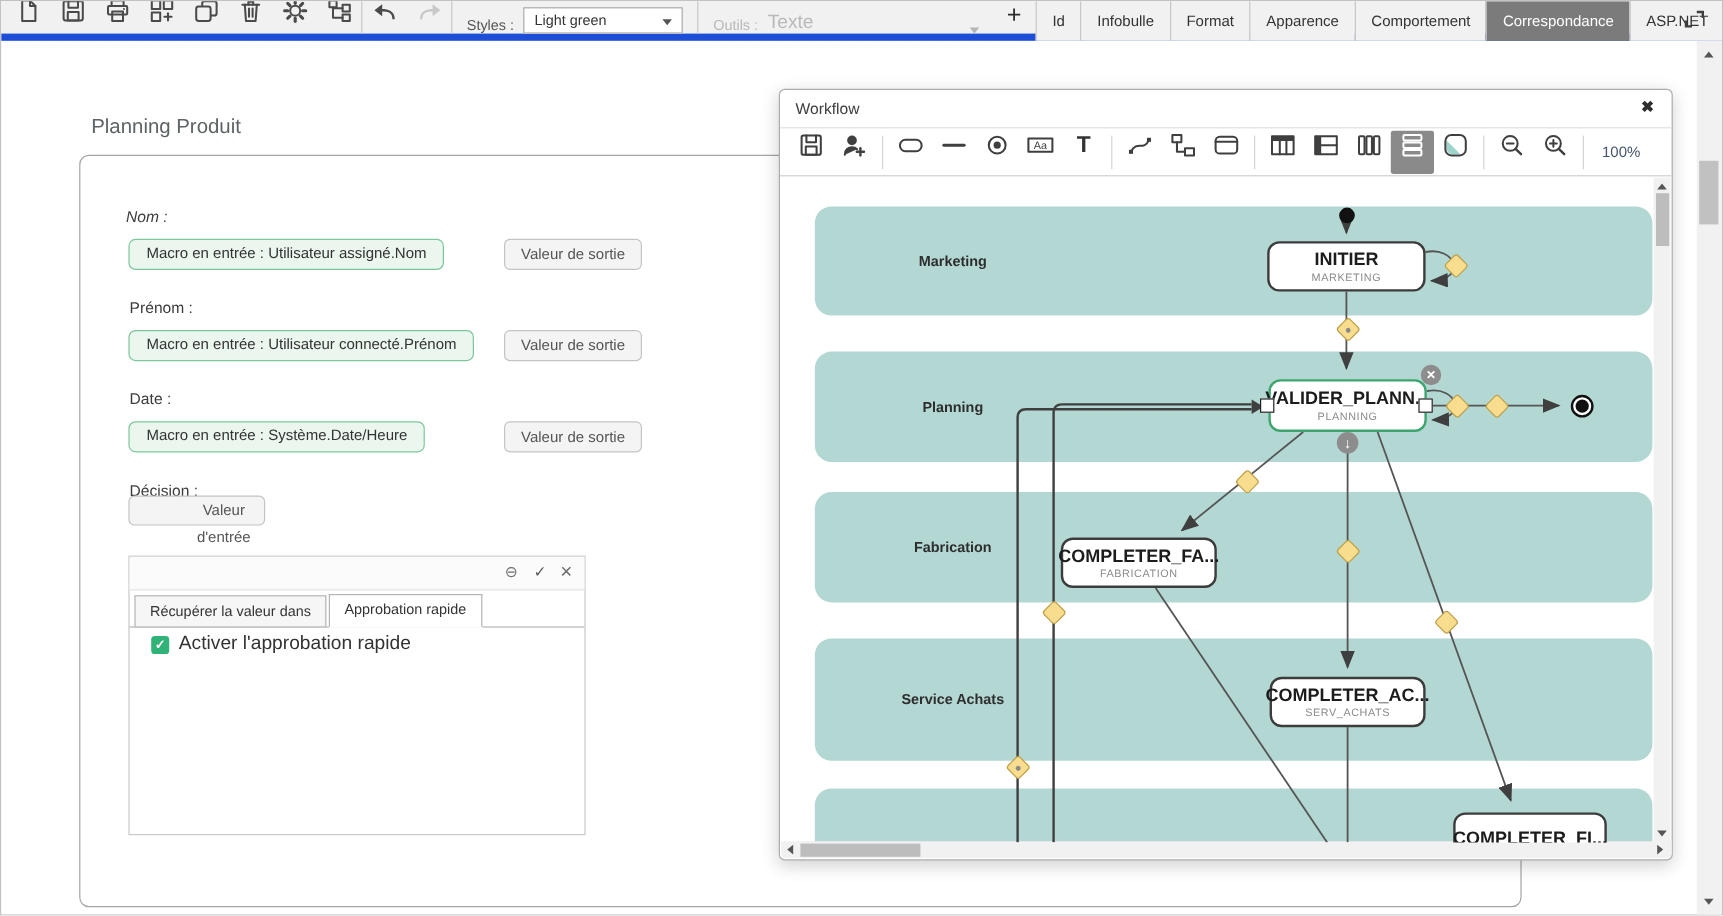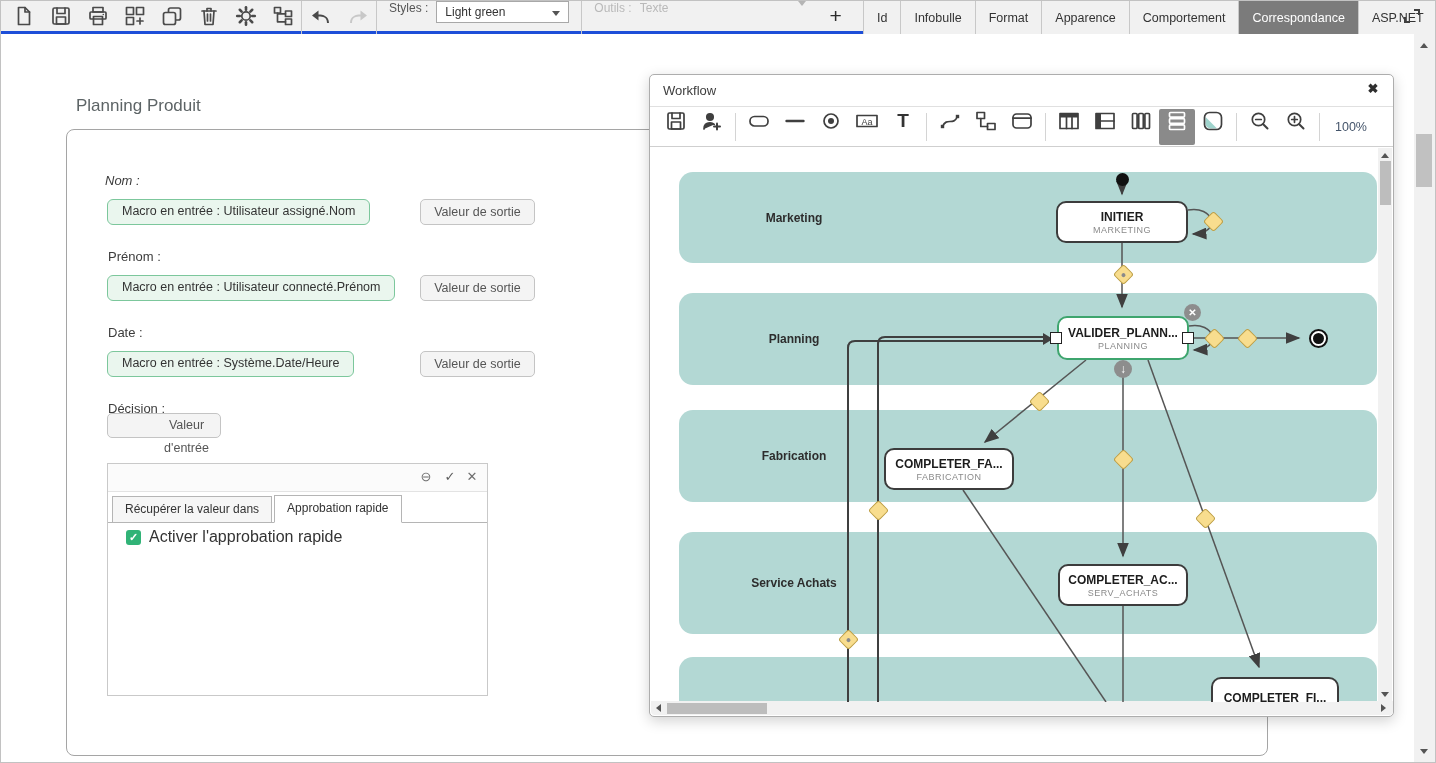--- a/index.html
+++ b/index.html
@@ -1,30 +1,30 @@
 <!DOCTYPE html>
 <html><head>
 <meta charset="utf-8">
 <style>
   html,body{margin:0;padding:0;background:#e9e9e9;}
   *{box-sizing:border-box;font-family:"Liberation Sans",sans-serif;}
   #app{position:relative;width:1436px;height:763px;background:#fff;border:1px solid #c2c2c2;overflow:hidden;}
 
   
-  #main-toolbar{position:absolute;left:0;top:0;width:100%;height:33px;background:#f1f1f1;border-bottom:3px solid #1d4ed8;display:flex;align-items:flex-start;}
+  #main-toolbar{position:absolute;left:0;top:0;width:100%;height:33px;background:#f1f1f1;border-bottom:6px solid #1d4ed8;display:flex;align-items:flex-end;}
   .tb-group{display:flex;align-items:center;height:33px;}
   .icon-btn{width:37px;height:32px;display:flex;align-items:center;justify-content:center;cursor:default;}
   .icon-btn svg{stroke:#4a4a4a;fill:none;stroke-width:1.7;stroke-linecap:round;stroke-linejoin:round;}
   .vsep{width:1px;height:33px;background:#c8c8c8;flex:0 0 1px;}
   .tb-label{font-size:12px;color:#555;margin:0 8px 0 12px;white-space:nowrap;}
   .select-box{width:133px;height:22px;background:#fff;border:1px solid #a8a8a8;position:relative;display:flex;align-items:center;padding:0 8px;font-size:12px;color:#333;}
   .caret{width:0;height:0;border-left:4px solid transparent;border-right:4px solid transparent;border-top:5px solid #555;position:absolute;right:8px;top:9px;}
   .caret.lite{border-top-color:#b5b5b5;position:static;margin:0 10px;}
   .tb-label.disabled,.tb-value.disabled{color:#b9b9b9;}
-  .tb-value{font-size:12px;}
+  .tb-value{font-size:16px;}
   .plus-btn{font-size:21px;color:#2c2c2c;padding:0 13px;line-height:30px;}
   #tabs{position:absolute;left:862px;top:0;height:33px;display:flex;}
   .tab{height:33px;display:flex;align-items:center;padding:0 13px;font-size:12.5px;color:#333;border-left:1px solid #c8c8c8;background:#f1f1f1;cursor:default;white-space:nowrap;}
   .tab:last-of-type{border-right:1px solid #c8c8c8;}
   .tab.selected{background:#7b7b7b;color:#fff;}
   #expand-btn{position:absolute;right:9px;top:3px;width:28px;height:28px;display:flex;align-items:center;justify-content:center;}
   #expand-btn svg{stroke:#3f3f3f;fill:none;stroke-width:2;}
 
   
   #page-title{position:absolute;left:75px;top:95px;font-size:17px;color:#5d6466;}
@@ -59,21 +59,21 @@
   .wf-ico.selected{background:#8a8a8a;}
   .wf-ico.selected svg{stroke:#fff;}
   .wf-sep{width:1px;height:28px;background:#d4d4d4;margin:0 5px;}
   #wf-zoom{font-size:12.5px;color:#44546a;margin-left:10px;}
 
   #wf-canvas{position:absolute;left:1px;top:73px;width:727px;height:554px;background:#fff;overflow:hidden;}
   .lane{position:absolute;left:28px;width:698px;background:#b3d8d4;border-radius:14px;}
   .lane-label{position:absolute;left:40px;top:50%;transform:translateY(-50%);width:150px;text-align:center;font-size:12px;font-weight:bold;color:#2d2d2d;}
   #edges{position:absolute;left:0;top:0;z-index:1;}
   .node{position:absolute;width:132px;height:42px;background:#fff;border:2.5px solid #3c3c3c;border-radius:10px;z-index:3;display:flex;flex-direction:column;align-items:center;justify-content:center;}
-  .node .nm{font-size:12px;font-weight:bold;color:#1c1c1c;white-space:nowrap;}
+  .node .nm{font-size:15px;font-weight:bold;color:#1c1c1c;white-space:nowrap;}
   .node .sb{font-size:9px;color:#8a8a8a;letter-spacing:.5px;margin-top:1px;white-space:nowrap;}
   .node.selected{border-color:#3ea56e;}
   .diamond{position:absolute;width:15px;height:15px;background:#f8dd8e;border:1.5px solid #bd9f47;border-radius:3px;transform:rotate(45deg);z-index:2;display:flex;align-items:center;justify-content:center;}
   .diamond .dot{width:4px;height:4px;border-radius:50%;background:#8a8a8a;}
   .start-node{position:absolute;width:13px;height:13px;border-radius:50%;background:#111;z-index:3;}
   .end-node{position:absolute;width:19px;height:19px;border-radius:50%;border:2.5px solid #111;background:#fff;z-index:3;display:flex;align-items:center;justify-content:center;}
   .end-node i{width:11px;height:11px;border-radius:50%;background:#111;}
   .handle{position:absolute;width:12px;height:12px;background:#fff;border:1.5px solid #222;z-index:4;}
   .node-btn{position:absolute;border-radius:50%;background:#8d8d8d;color:#fff;display:flex;align-items:center;justify-content:center;z-index:4;font-weight:bold;}
 

